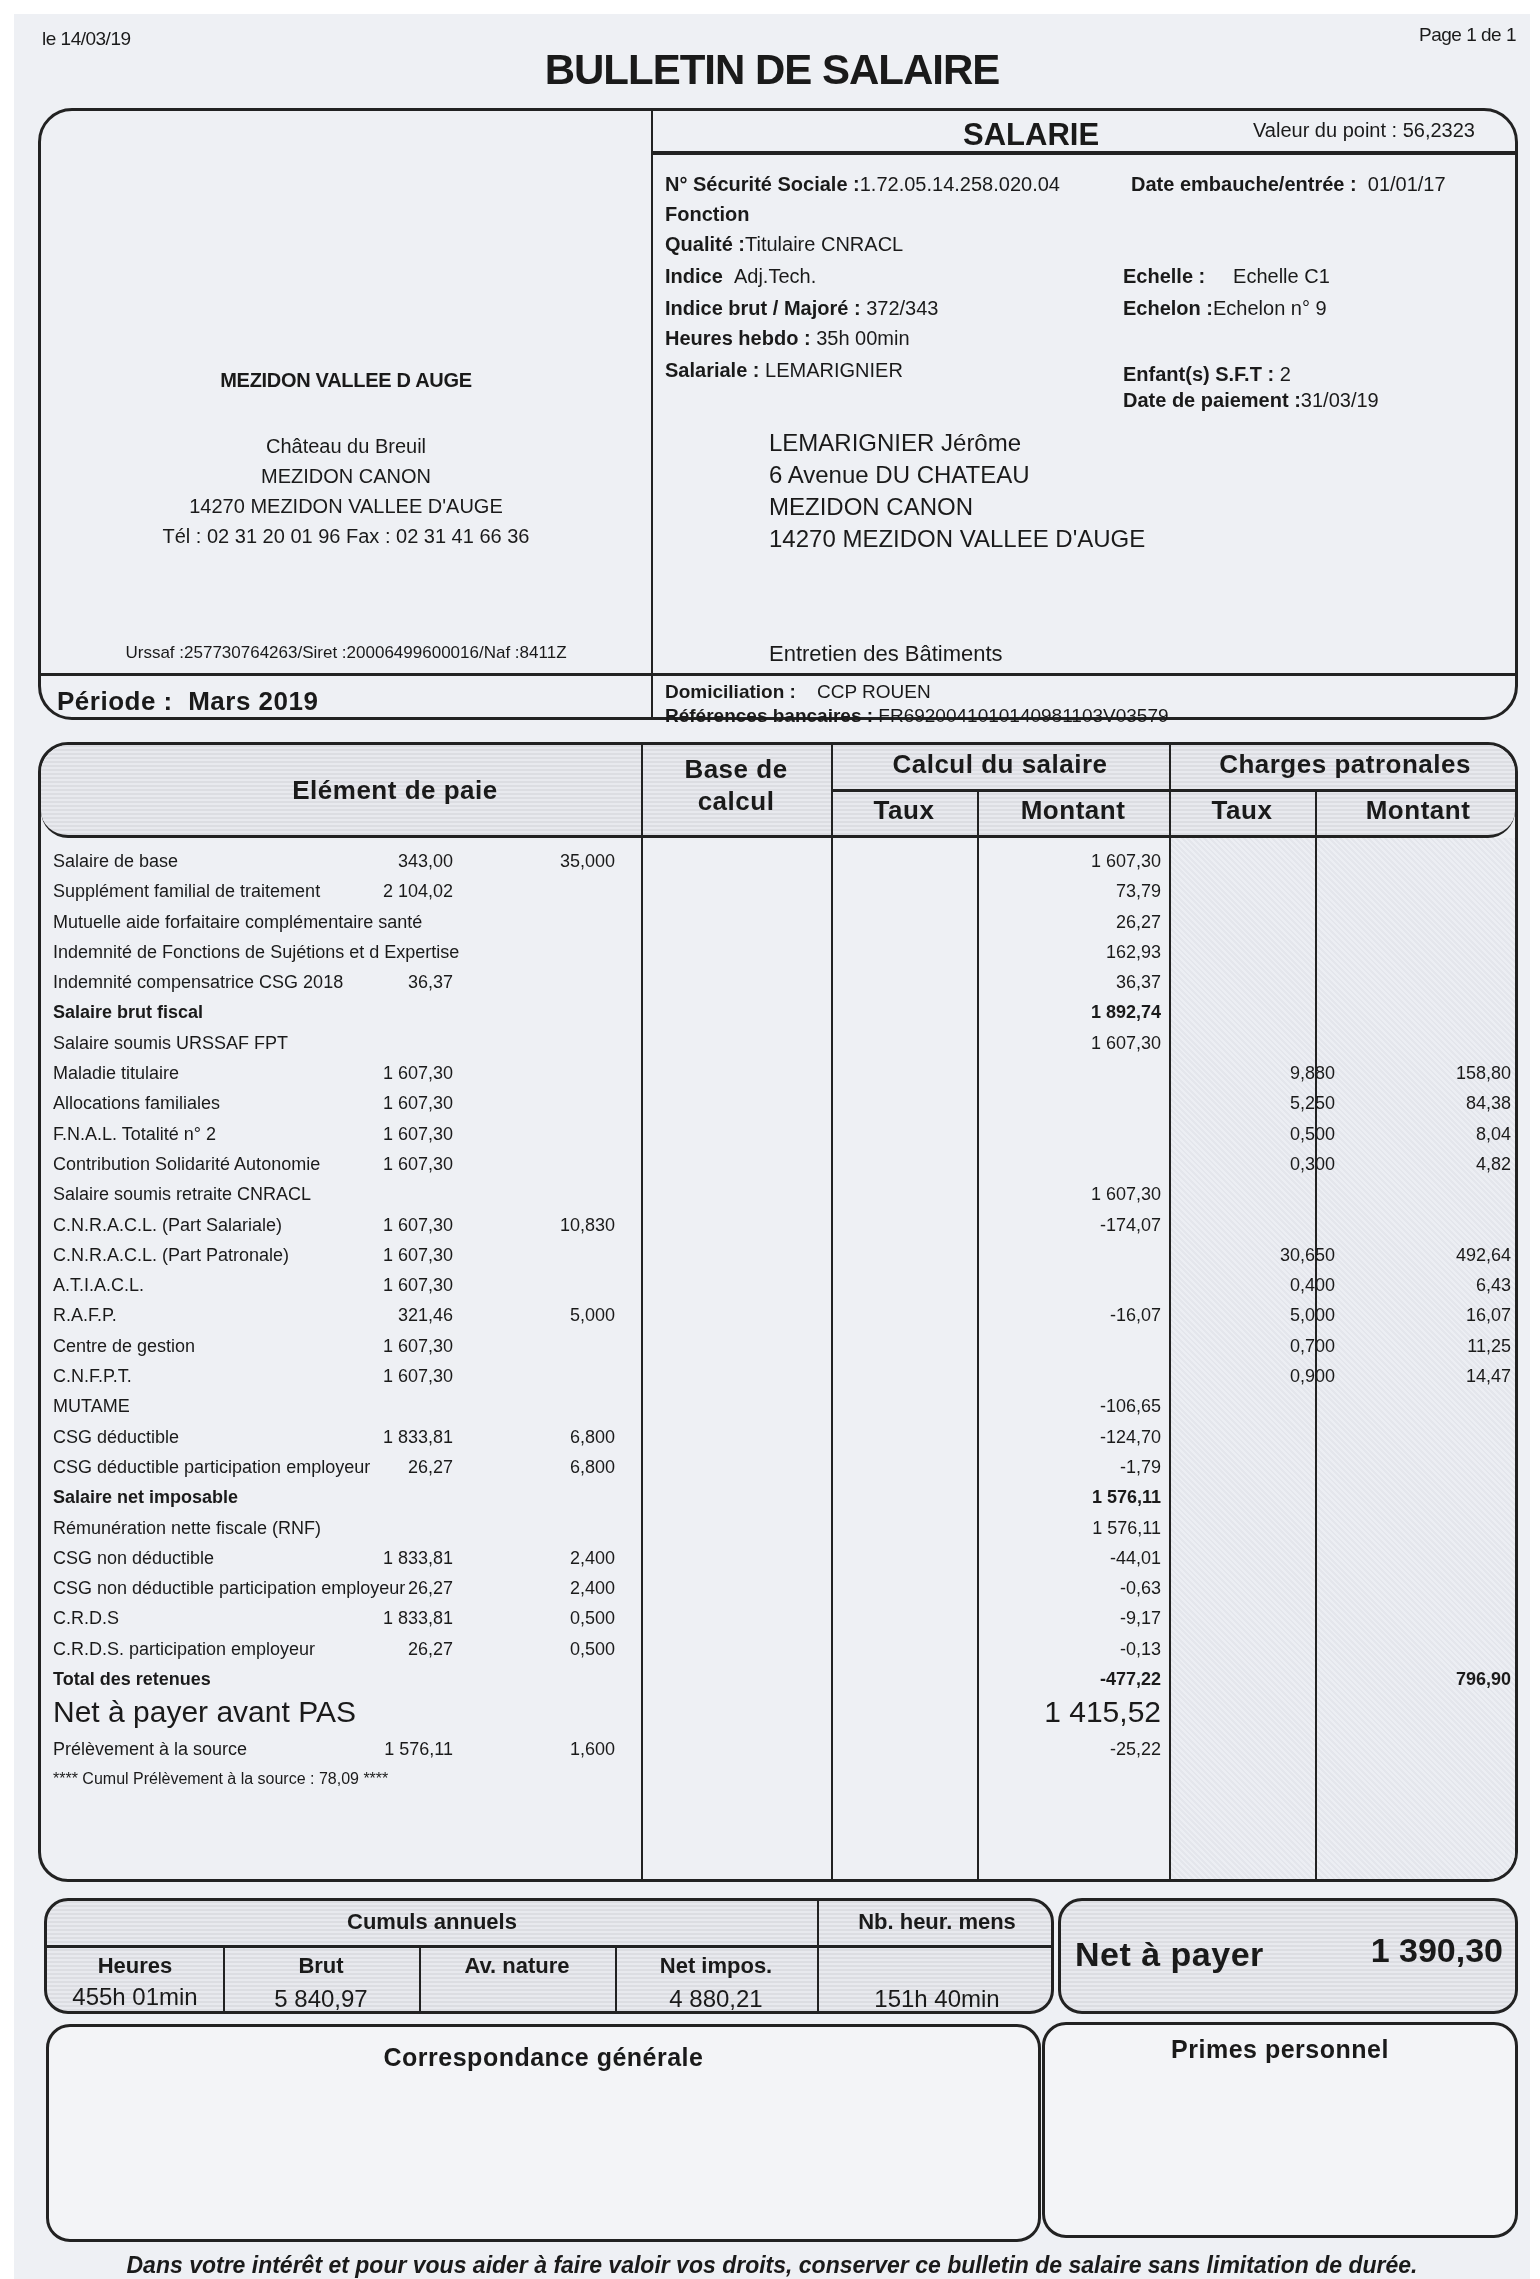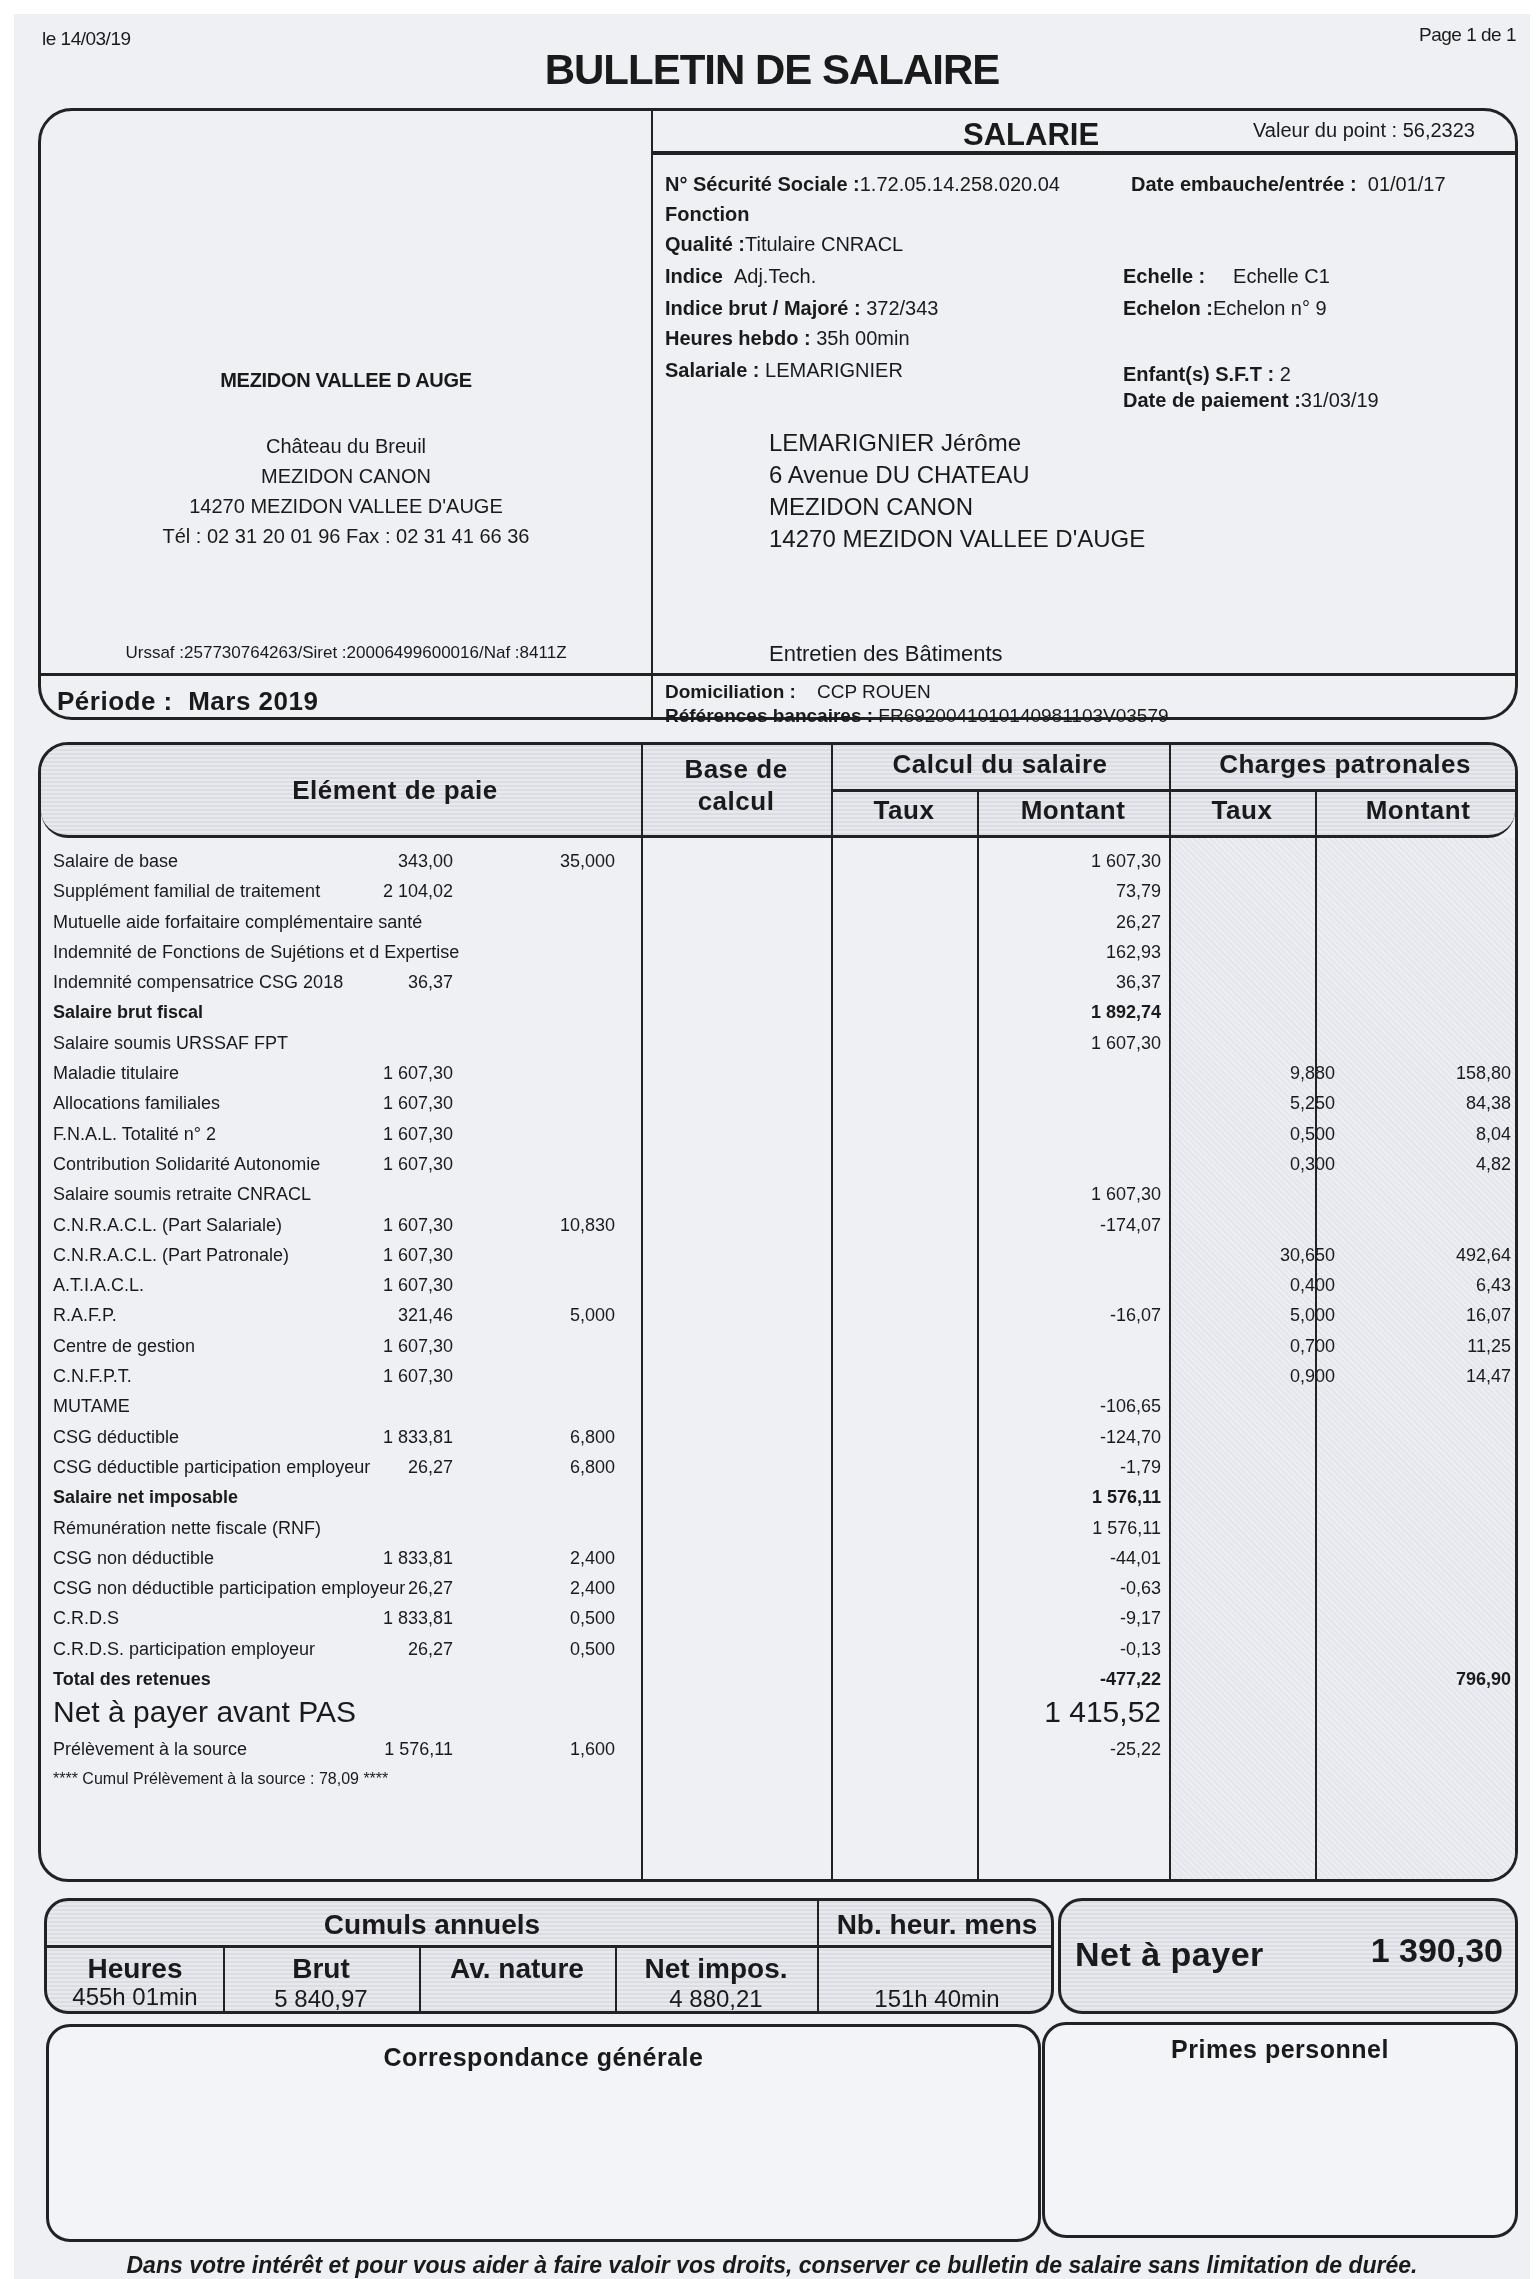--- a/index.html
+++ b/index.html
@@ -45,21 +45,21 @@
   .row .ptaux { right: 180px; text-align: right; }
   .row .pmont { right: 4px; text-align: right; }
   .row.bold .lbl, .row.bold .mont, .row.bold .pmont { font-weight: bold; }
   .row.big { height: 40px; }
   .row.big .lbl { font-size: 30px; top: 2px; }
   .row.big .mont { font-size: 30px; top: 2px; }
   .row.small .lbl { font-size: 16px; }
 
   
   .cumuls { left: 30px; top: 1884px; width: 1010px; height: 116px; border: 3px solid #222; border-radius: 24px; overflow: hidden; background: repeating-linear-gradient(0deg, #dcdde2 0px, #dcdde2 2px, #e8e9ee 2px, #e8e9ee 4px); }
-  .cm-th { position: absolute; font-weight: bold; font-size: 28px; text-align: center; }
+  .cm-th { position: absolute; font-weight: bold; font-size: 22px; text-align: center; }
   .cm-v { position: absolute; font-size: 24px; text-align: center; }
   .netbox { left: 1044px; top: 1884px; width: 460px; height: 116px; border: 3px solid #222; border-radius: 24px; background: repeating-linear-gradient(0deg, #dcdde2 0px, #dcdde2 2px, #e8e9ee 2px, #e8e9ee 4px); }
   .net-lbl { position: absolute; left: 14px; top: 34px; font-size: 34px; font-weight: bold; letter-spacing: 0.5px; }
   .net-val { position: absolute; right: 12px; top: 30px; font-size: 34px; font-weight: bold; }
 
   .corr { left: 32px; top: 2010px; width: 995px; height: 218px; border: 3px solid #222; border-radius: 24px; background: #f3f4f7; }
   .msg { left: 1028px; top: 2008px; width: 476px; height: 216px; border: 3px solid #222; border-radius: 24px; background: #f3f4f7; }
   .box-title { position: absolute; left: 0; width: 100%; top: 16px; text-align: center; font-size: 25px; font-weight: bold; letter-spacing: 0.5px; }
   .footer { left: 0; width: 100%; top: 2238px; text-align: center; font-size: 23px; font-weight: bold; font-style: italic; }
 </style>

